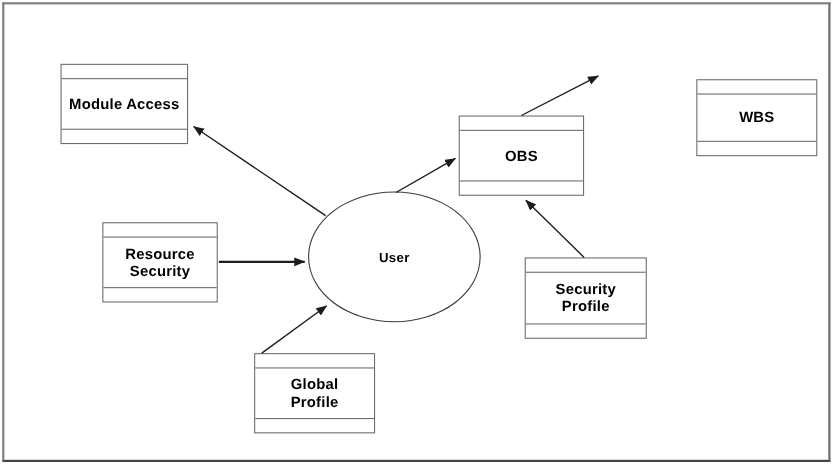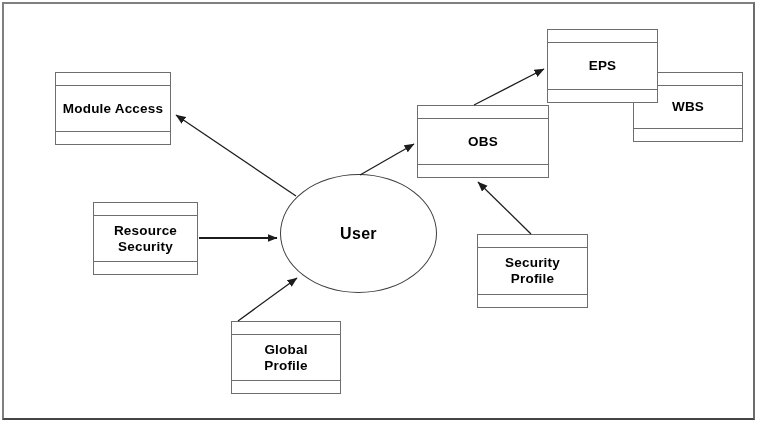--- a/index.html
+++ b/index.html
@@ -71,28 +71,28 @@
     border: 1.4px solid #3d3d3d;
     border-radius: 50%;
     background: #ffffff;
     display: flex;
     align-items: center;
     justify-content: center;
     box-sizing: border-box;
     z-index: 2;
   }
   .ellipse .node-label {
-    font-size: 16px;
+    font-size: 12px;
     letter-spacing: 0.3px;
   }
   
-  .n-module-access    { left: 55px;  top: 72px;  width: 116px; height: 73px; }
+  .n-module-access    { left: 55px;  top: 58px;  width: 116px; height: 73px; }
   .n-resource-security{ left: 93px;  top: 202px; width: 105px; height: 73px; justify-content: flex-end; }
   .n-global-profile   { left: 183px; top: 321px; width: 110px; height: 73px; margin-left: 48px; }
-  .n-obs              { left: 417px; top: 105px; width: 132px; height: 73px; }
+  .n-obs              { left: 417px; top: 105px; width: 114px; height: 73px; }
   .n-wbs              { left: 633px; top: 72px;  width: 110px; height: 70px; z-index: 1; }
   .n-eps              { left: 547px; top: 29px;  width: 111px; height: 74px; z-index: 3; }
   .n-project-profile  { left: 477px; top: 234px; width: 111px; height: 74px; }
   svg.edges {
     position: absolute;
     left: 0;
     top: 0;
     z-index: 4;
     pointer-events: none;
   }
@@ -152,27 +152,20 @@
   </div>
 
   <div class="ebox n-wbs">
     <div class="strip-top"></div>
     <div class="mid">
         <span class="node-label">WBS</span>
       </div>
     <div class="strip-bottom"></div>
   </div>
 
-  <div class="ebox n-eps">
-    <div class="strip-top"></div>
-    <div class="mid">
-        <span class="node-label">EPS</span>
-      </div>
-    <div class="strip-bottom"></div>
-  </div>
 
   <div class="ebox n-obs">
     <div class="strip-top"></div>
     <div class="mid">
         <span class="node-label">OBS</span>
       </div>
     <div class="strip-bottom"></div>
   </div>
 
   <div class="ebox n-project-profile">

